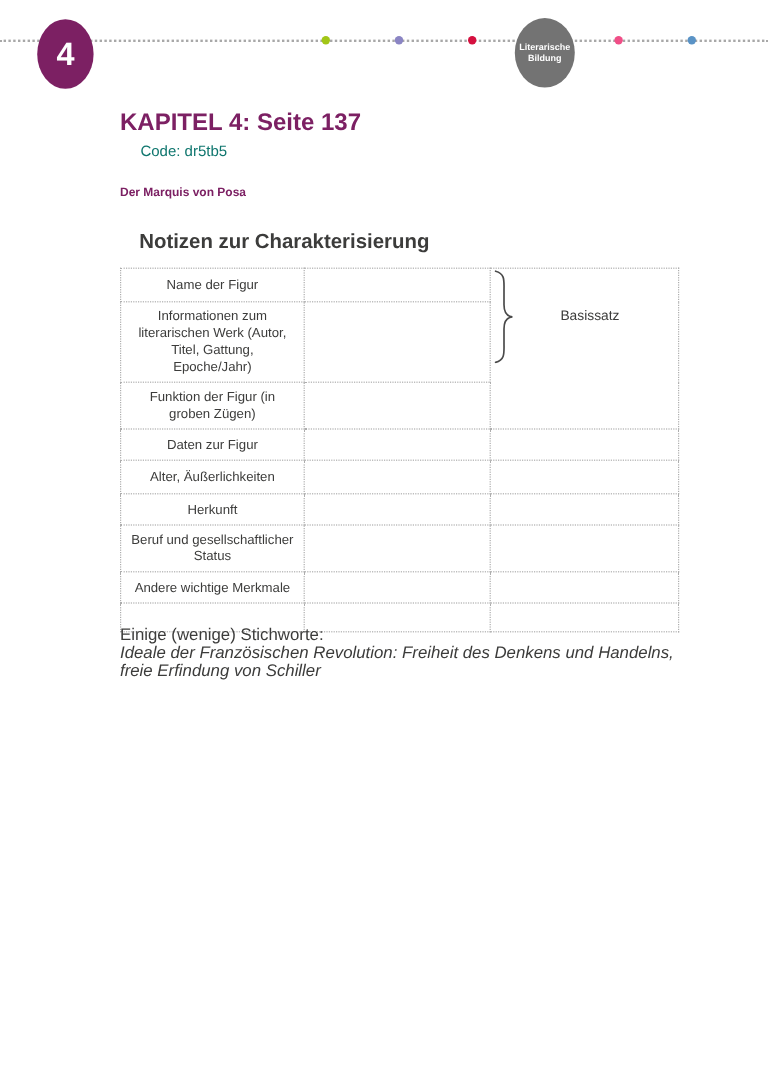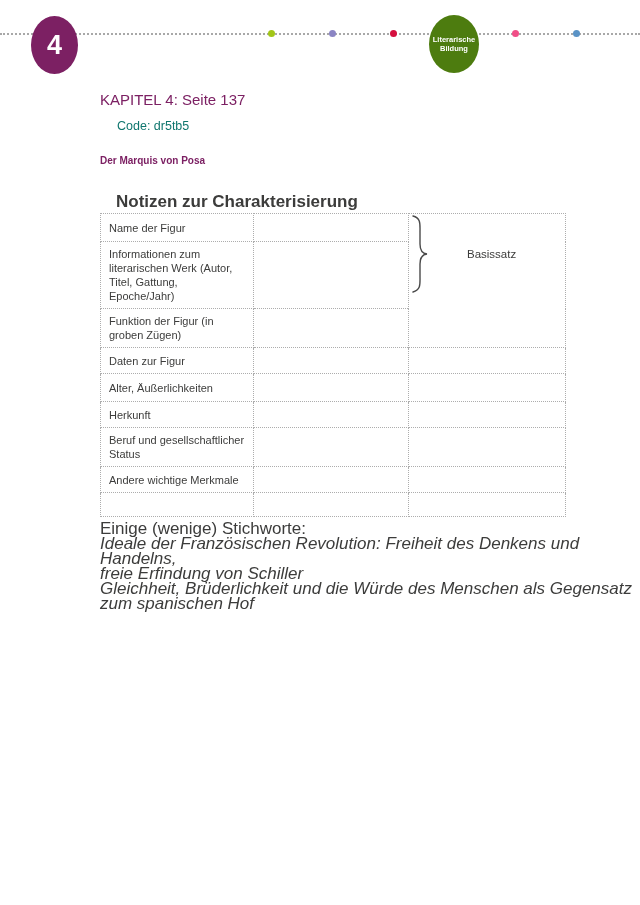--- a/index.html
+++ b/index.html
@@ -14,43 +14,43 @@
   .decor-dot { position:absolute; top:30px; width:7px; height:7px; border-radius:50%; z-index:2; }
   
   .chapter-badge {
     position:absolute; left:31px; top:16px; width:47px; height:58px; border-radius:50%;
     background:#7c2063; color:#ffffff; z-index:3;
     display:flex; align-items:center; justify-content:center;
     font-size:27px; font-weight:bold;
   }
   .category-badge {
     position:absolute; left:429px; top:15px; width:50px; height:58px; border-radius:50%;
-    background:#4d7c0f; color:#ffffff; z-index:3;
+    background:#737373; color:#ffffff; z-index:3;
     display:flex; flex-direction:column; align-items:center; justify-content:center;
     font-size:7.5px; font-weight:bold; line-height:9px; text-align:center;
   }
   
-  .title    { position:absolute; left:100px; top:91px;  font-size:15px;   font-weight:normal; color:#7c2063; }
+  .title    { position:absolute; left:100px; top:91px;  font-size:20px;   font-weight:bold; color:#7c2063; }
   .code     { position:absolute; left:117px; top:119px; font-size:12.5px; font-weight:normal; color:#0f766e; }
   .subtitle { position:absolute; left:100px; top:155px; font-size:10px;   font-weight:bold; color:#7c2063; }
   .caption  { position:absolute; left:116px; top:192px; font-size:17px; color:#3c3c3b;font-weight:bold; }
   
   table.notes-table {
-    position:absolute; left:100px; top:213px; width:465px;
-    border-collapse:collapse; table-layout:fixed;
+    position:absolute; left:100px; top:223px; width:465px;
+    border-collapse:collapse; table-layout:fixed;text-align:center;
   }
   .notes-table td {
     border:1px dotted #adadad; vertical-align:middle;
     font-size:11px; line-height:14px; color:#3c3c3b; padding:5px 8px;
   }
   .notes-table td.merged { position:relative; padding:0;text-decoration:underline; }
   .brace-wrap { position:absolute; left:1px; top:1px; width:20px; height:78px; }
   .annotation { position:absolute; left:58px; top:33px; font-size:11.5px; color:#3c3c3b; white-space:nowrap; }
   
-  .notes-block { position:absolute; left:100px; top:521px; font-size:17px; line-height:15px; color:#3c3c3b; }
+  .notes-block { position:absolute; left:100px; top:521px; font-size:14px; line-height:15px; color:#3c3c3b; }
   .notes-block .italic-line { font-style:italic; }
 </style>
 </head>
 <body>
 
 <div class="page">
 
   <div class="top-rule"></div>
   <span class="decor-dot" style="background: rgb(162, 198, 23); left: 268px;"></span>
   <span class="decor-dot" style="background: rgb(139, 133, 196); left: 329px;"></span>
@@ -129,16 +129,15 @@
       <td></td>
       <td></td>
     </tr>
   </tbody>
     </table>
 
   <div class="notes-block">
     <div>Einige (wenige) Stichworte:</div>
     <div class="italic-line">Ideale der Französischen Revolution: Freiheit des Denkens und Handelns,</div>
     <div class="italic-line">freie Erfindung von Schiller</div>
-    <div class="italic-line">Gleichheit, Brüderlichkeit und die Würde des Menschen als Gegensatz zum spanischen Hof</div>
   </div>
 
 </div>
 
 </body></html>

